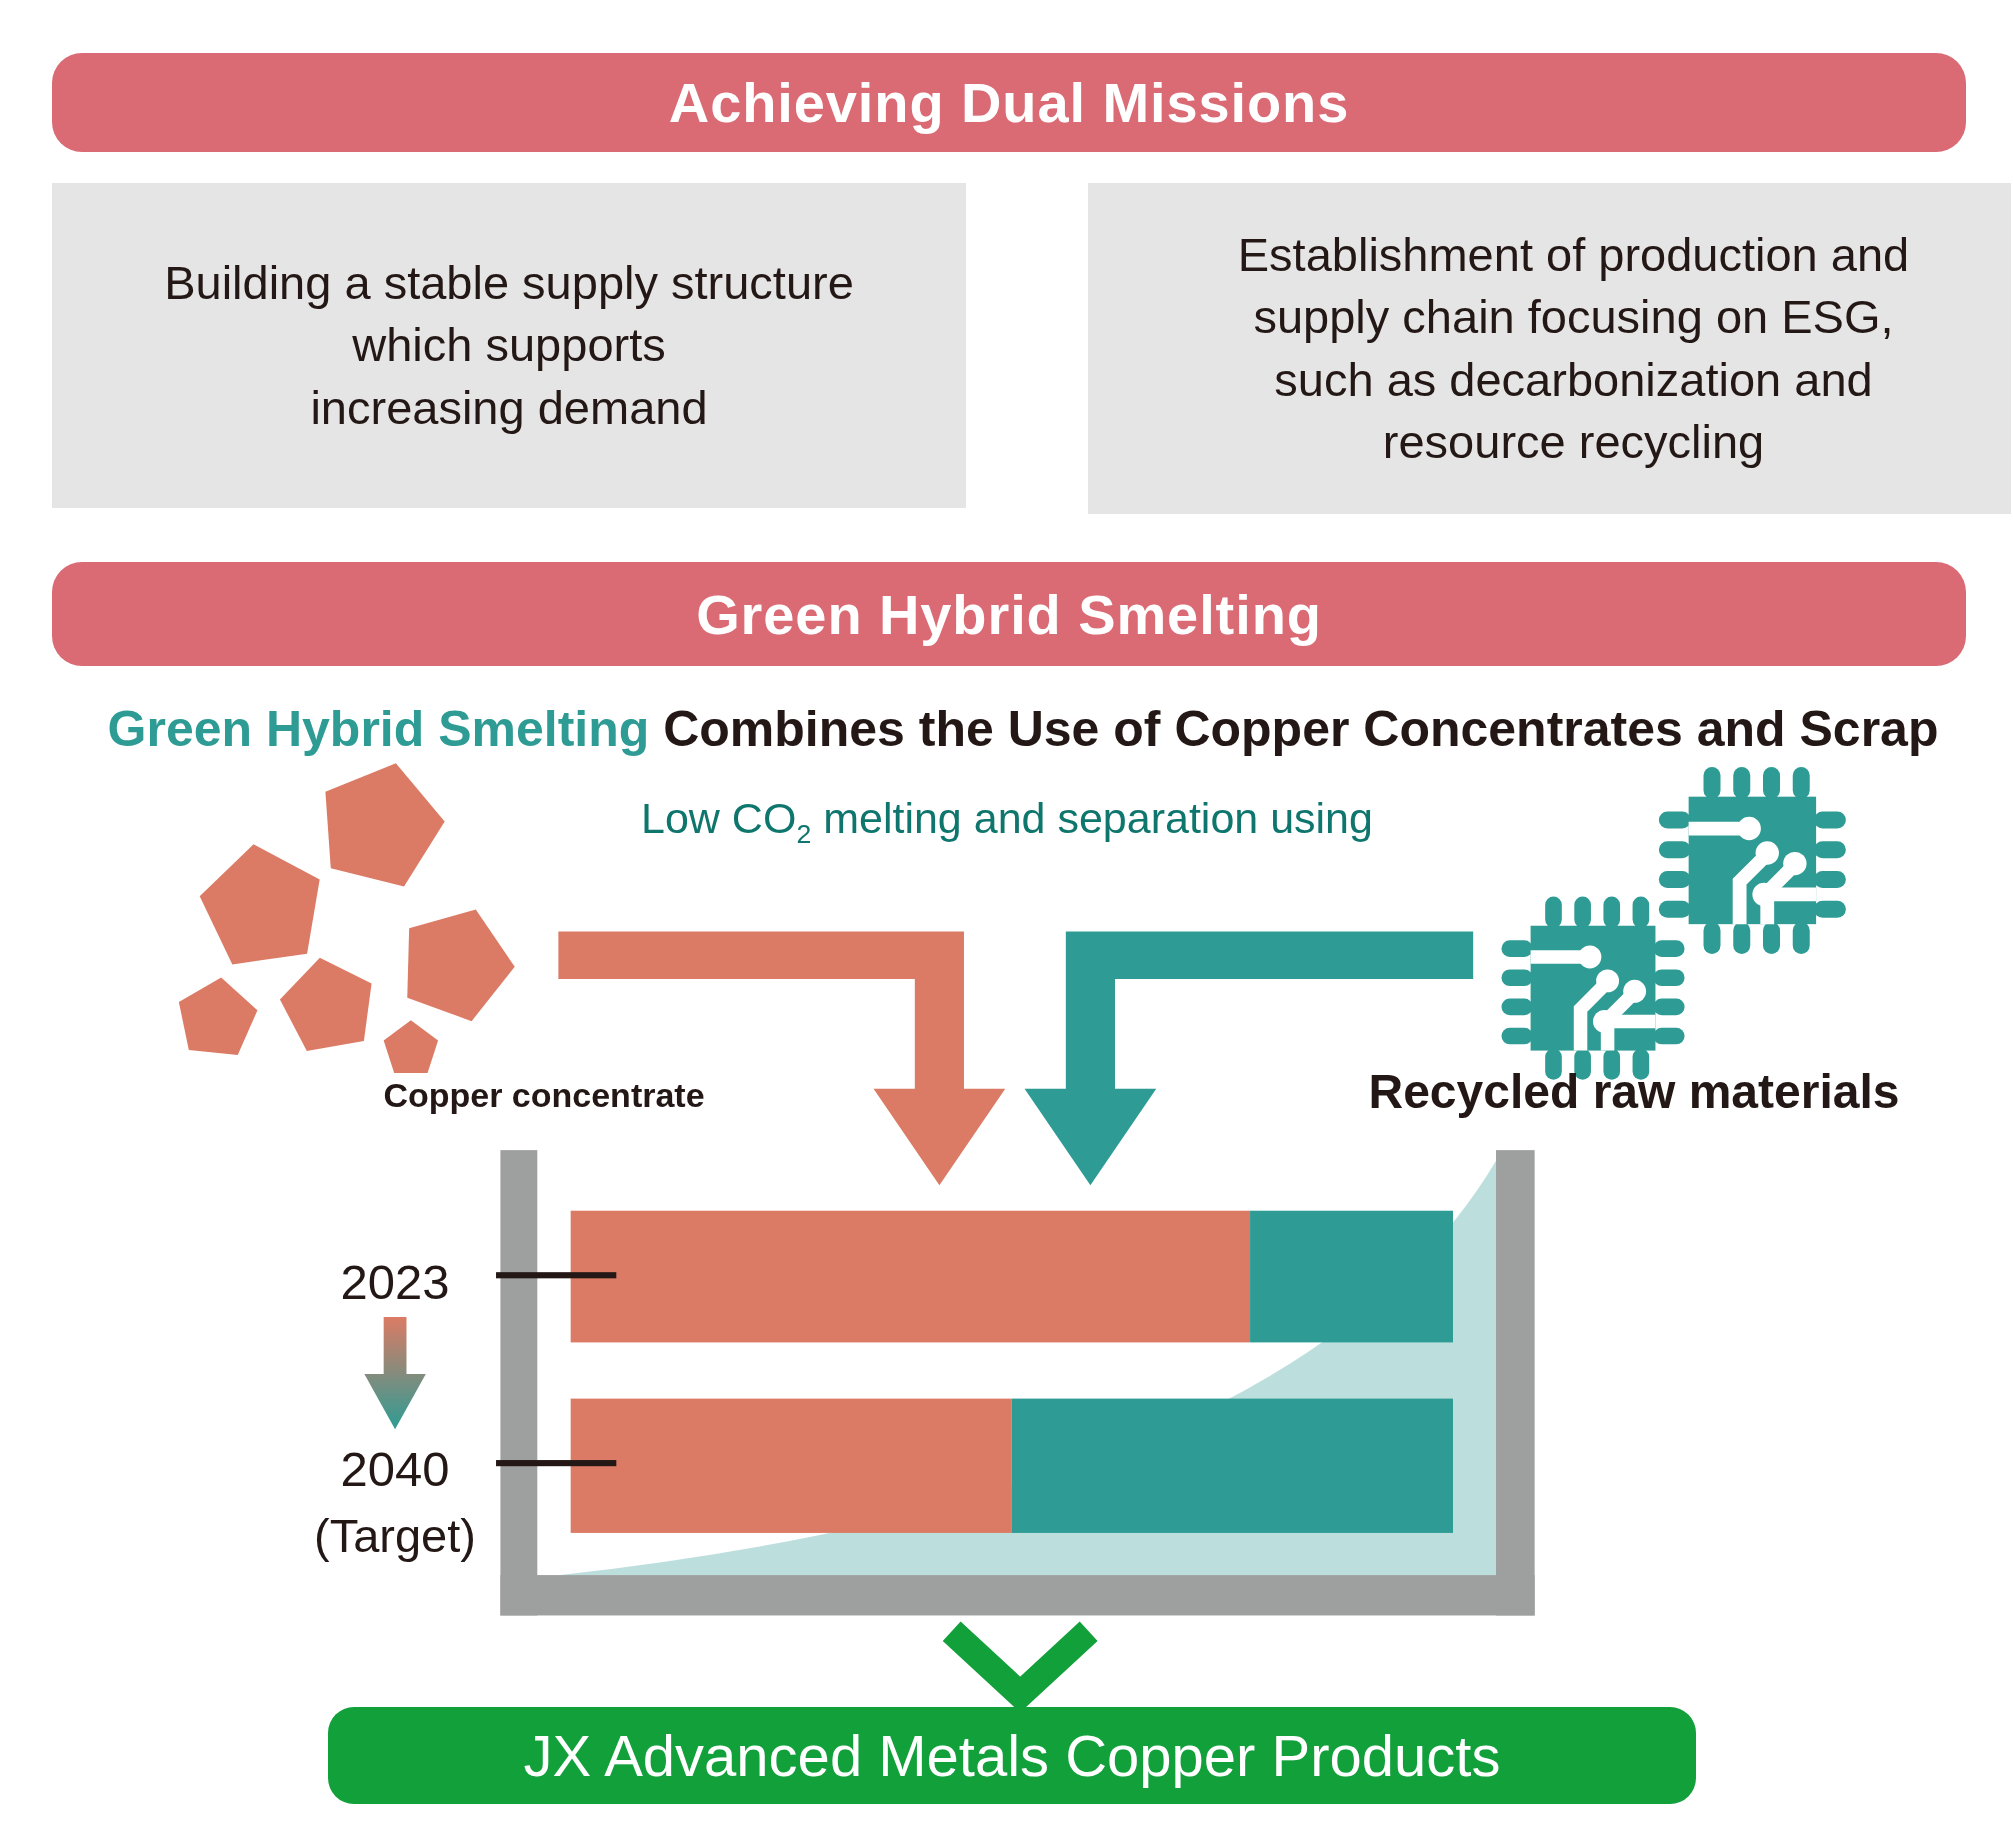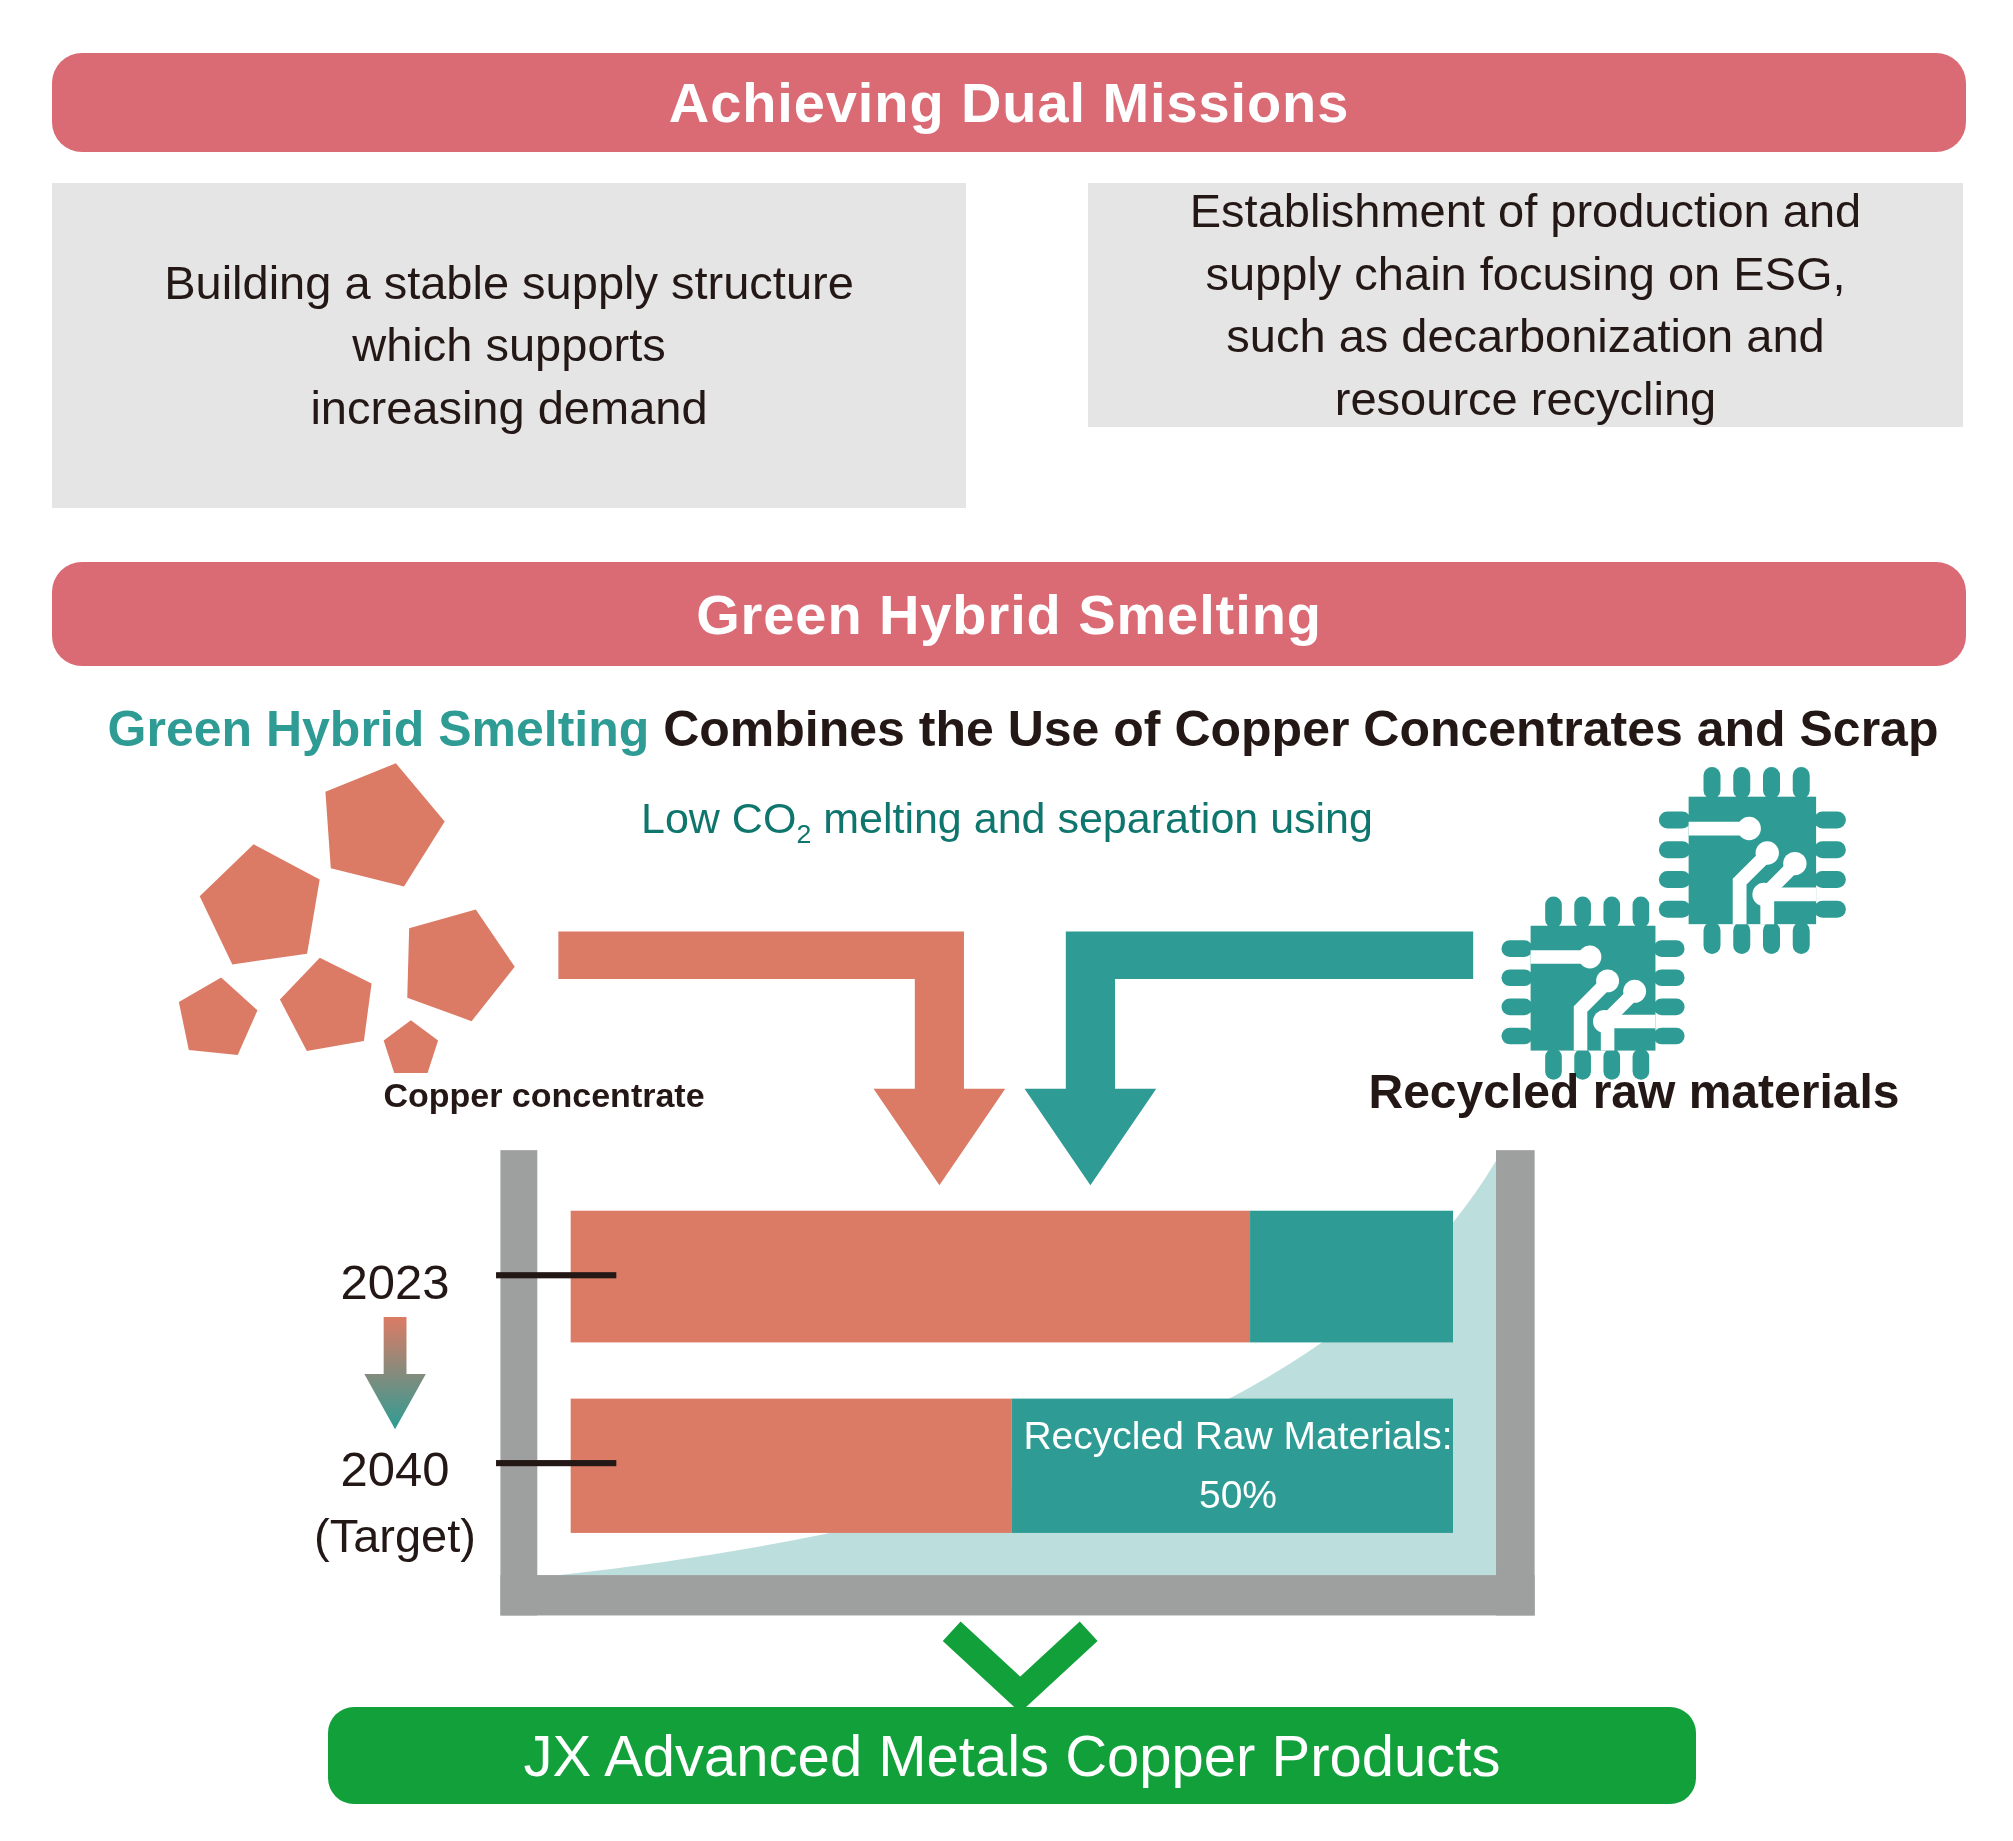--- a/index.html
+++ b/index.html
@@ -39,21 +39,21 @@
 
   <div class="abs graybox" style="left:52px;top:183px;width:914px;height:325px;">
     <div>Building a stable supply structure</div>
     <div>which supports</div>
     <div>increasing demand</div>
   </div>
 
   <div class="abs banner" style="left:52px;top:53px;width:1914px;height:99px;">
     <span>Achieving Dual Missions</span>
   </div>
-  <div class="abs graybox" style="left:1088px;top:183px;width:875px;height:244px;">
+  <div class="abs graybox" style="left:1088px;top:183px;width:875px;height:331px;padding-left:48px;">
     <div>Establishment of production and</div>
     <div>supply chain focusing on ESG,</div>
     <div>such as decarbonization and</div>
     <div>resource recycling</div>
   </div>
 
   <div class="abs banner" style="left:52px;top:562px;width:1914px;height:104px;">
     <span>Green Hybrid Smelting</span>
   </div>
 
@@ -142,23 +142,19 @@
     <span>Low CO</span><sub>2</sub><span> melting and separation using</span>
   </div>
 
   <div class="abs inlabel" style="left:544px;top:1076px;">Copper concentrate</div>
   <div class="abs inlabel" style="left:1634px;top:1064px;font-size:48px;">Recycled raw materials</div>
 
   <div class="abs yearlabel" style="left:395px;top:1254px;">2023</div>
   <div class="abs yearlabel" style="left:395px;top:1441px;">2040</div>
   <div class="abs yearlabel" style="left:395px;top:1508px;font-size:47px;">(Target)</div>
 
-  <div class="abs callout" style="left:1238px;top:1406px;">
-    <div>Recycled Raw Materials:</div>
-    <div>50%</div>
-  </div>
 
   <div class="abs greenbanner" style="left:328px;top:1707px;width:1368px;height:97px;">
     <span>JX Advanced Metals Copper Products</span>
   </div>
 
 </div>
 
 
 </body></html>

